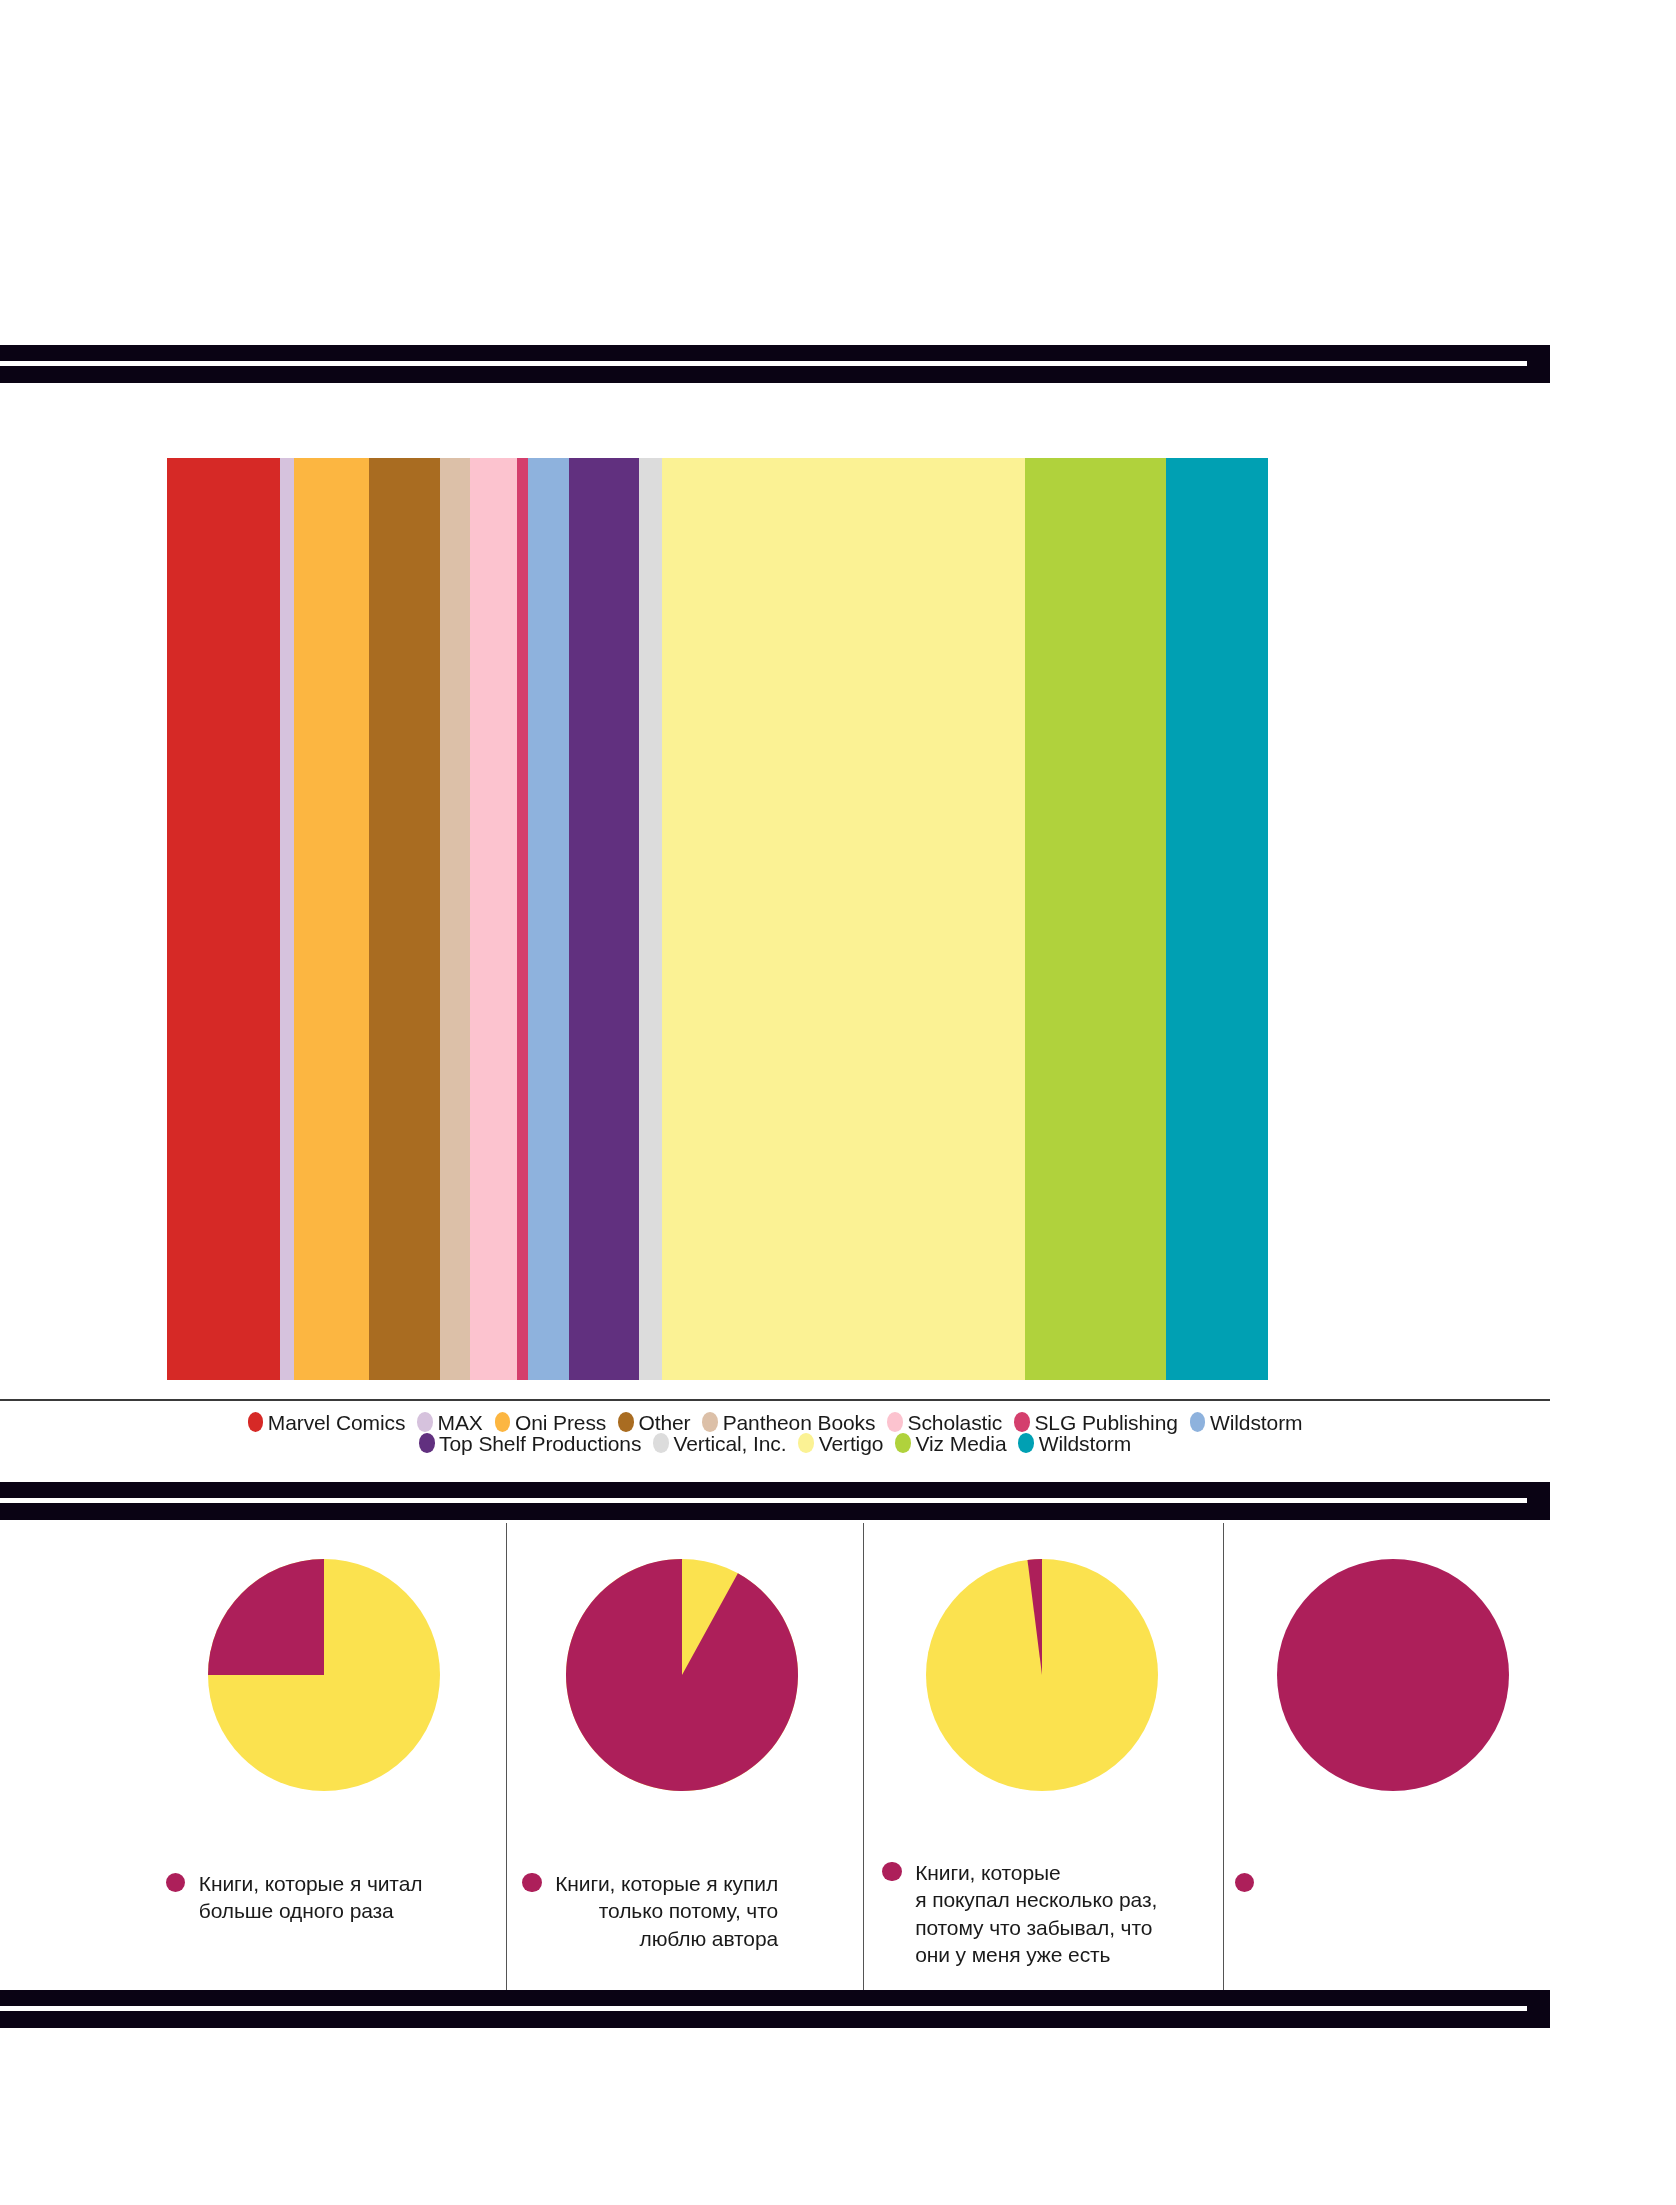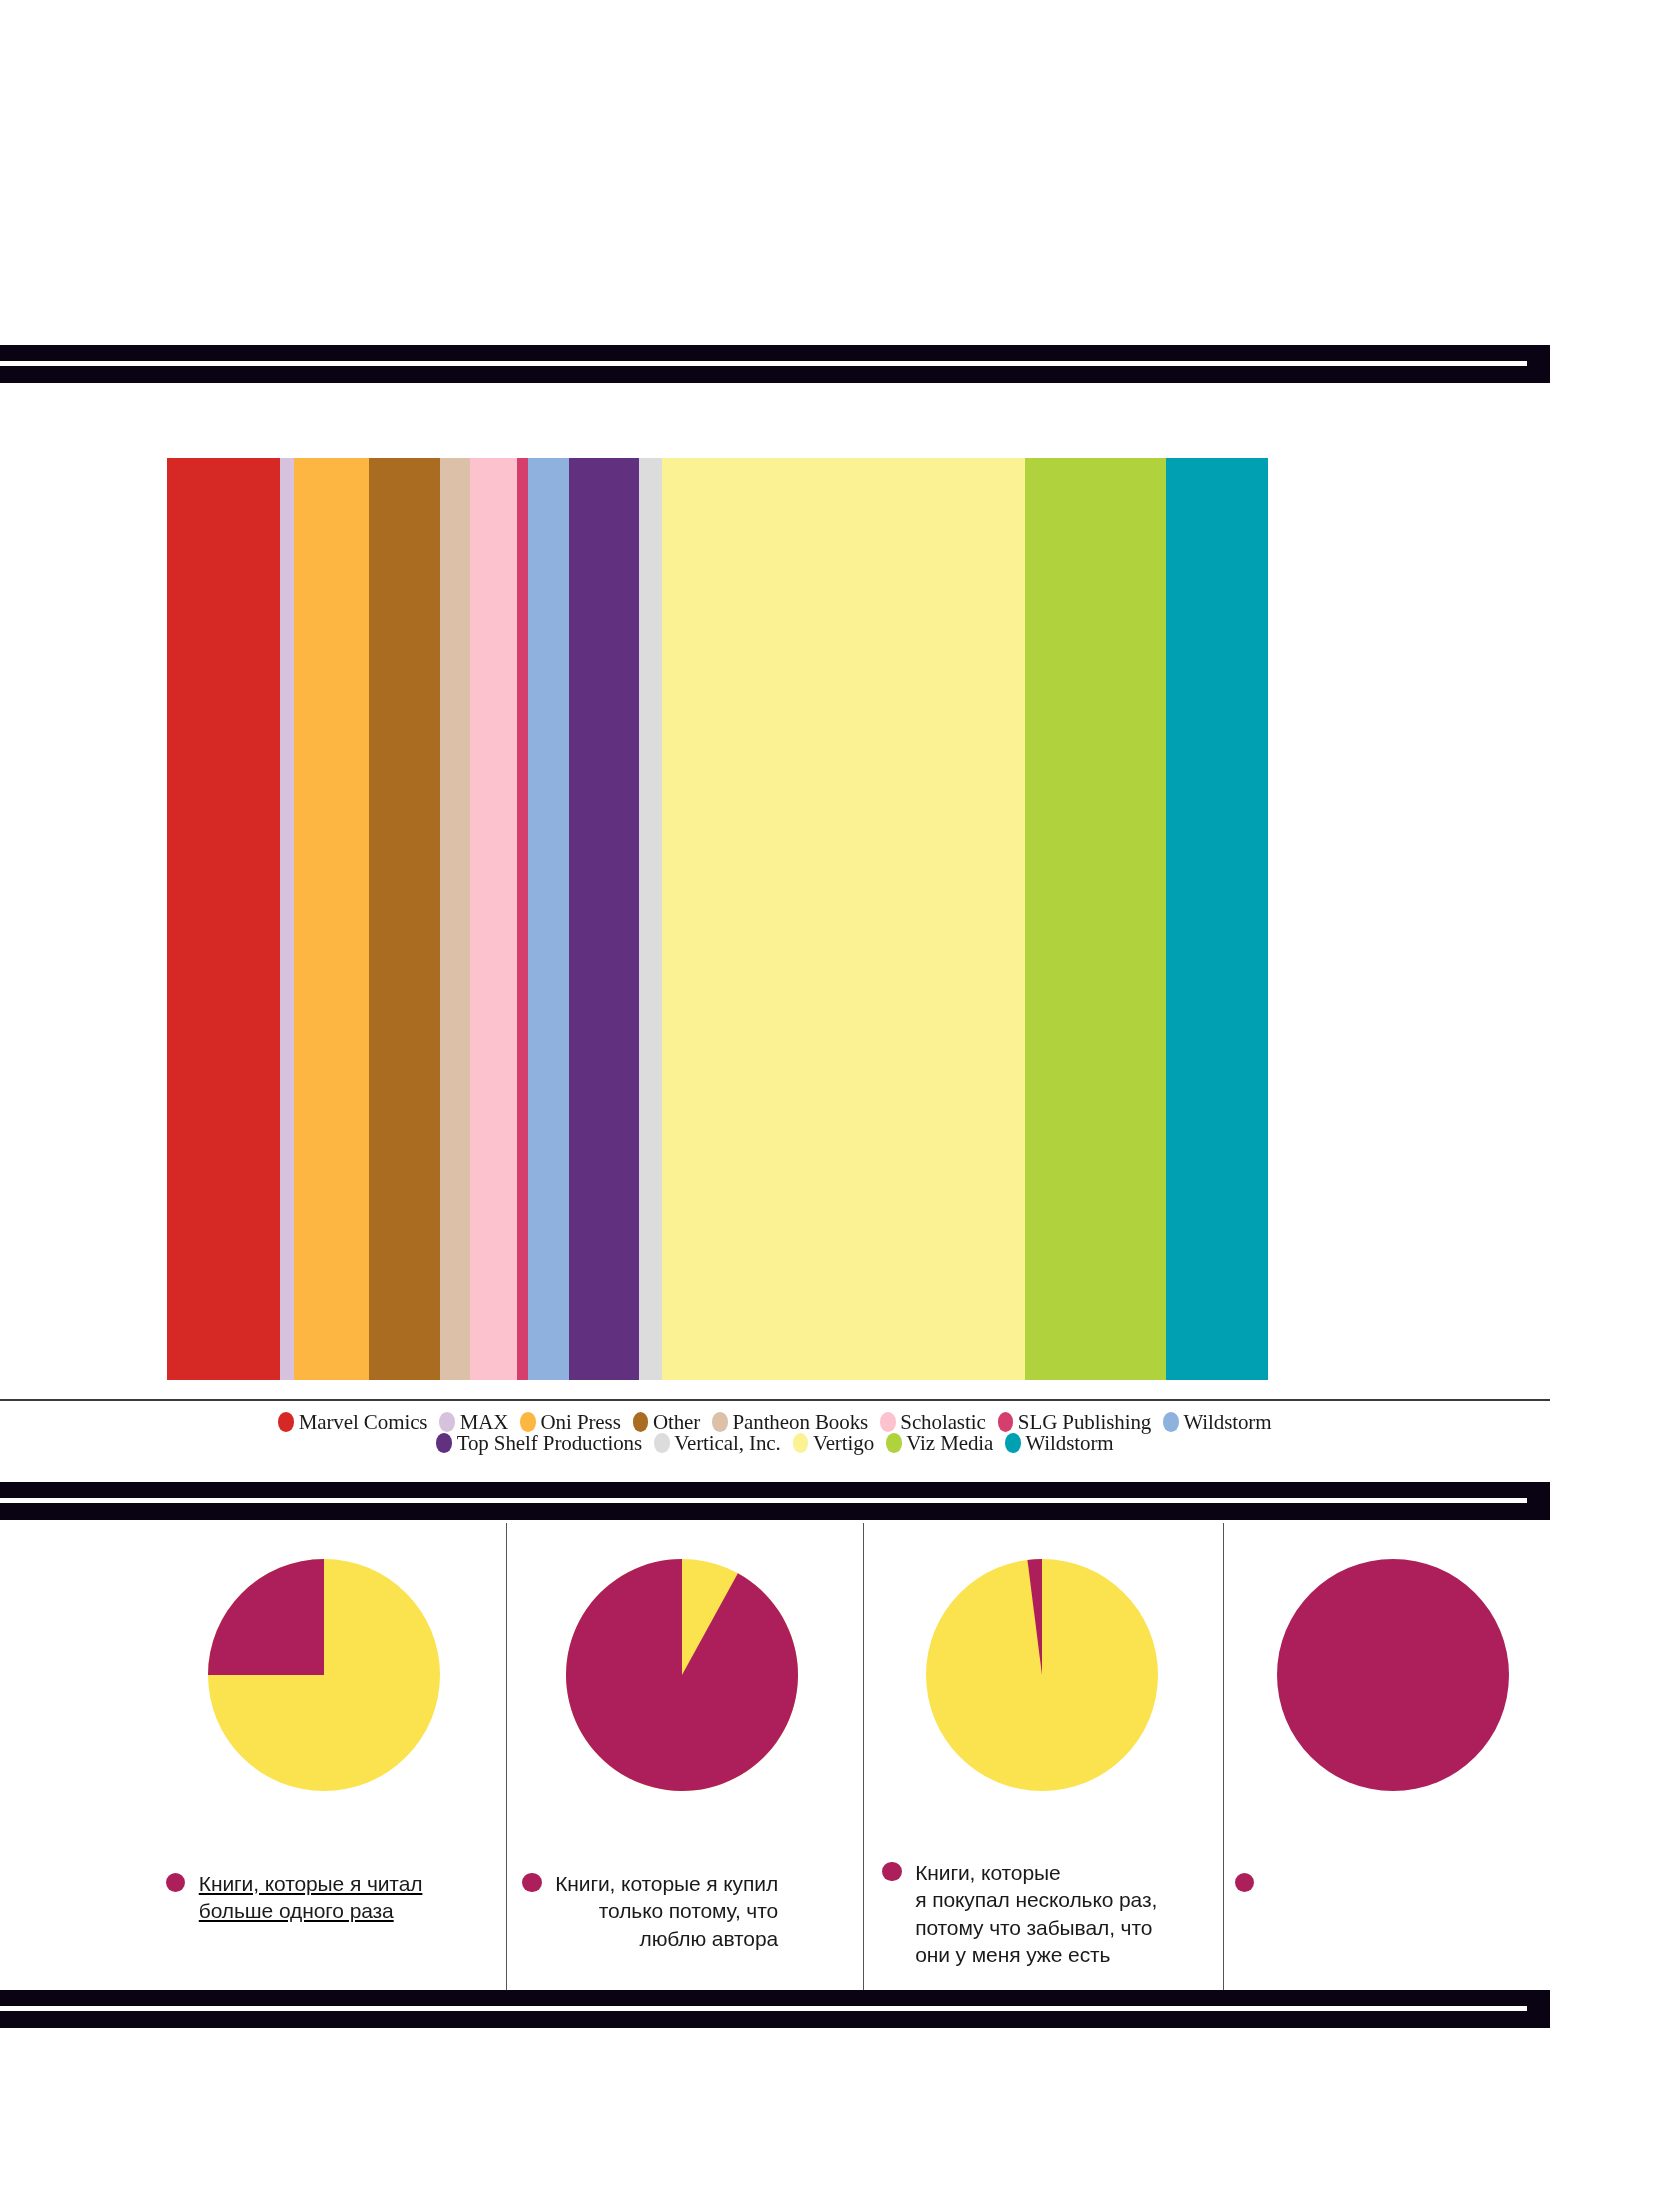--- a/index.html
+++ b/index.html
@@ -52,21 +52,20 @@
   
   #bar-legend {
     position: absolute;
     left: 0px;
     top: 1399px;
     width: 1550px;
     border-top: 2.2px solid #3a3a3a;
     border-bottom: 0;
     padding-top: 10.5px;
     box-sizing: border-box;
-    font-family: Liberation Serif, serif;
   }
   .legend-row {
     display: flex;
     flex-wrap: nowrap;
     justify-content: center;
     align-items: center;
     line-height: 1.0;
   }
   .legend-item {
     display: inline-flex;
@@ -217,21 +216,21 @@
 <div class="rule-bar" id="rule-middle">
   <div class="rule-gap"></div>
 </div>
 
 <div id="pie-section">
     <div class="pie-panel" style="left: 0px; width: 506px;">
       <div class="pie-figure" style="left: 208px;"><svg width="232" height="232" viewBox="0 0 100 100">
           <circle cx="50" cy="50" r="50" fill="#fbe24f"></circle>
           <path d="M 50 50 L 50 0 A 50 50 0 0 0 0 50 Z" fill="#ad1f5a"></path>
         </svg></div>
-      <div class="pie-caption" style="left: 166px; top: 347px; width: 314px; text-decoration: underline;">
+      <div class="pie-caption" style="left: 166px; top: 347px; width: 314px;">
         <span class="pie-bullet" style="background: rgb(173, 31, 90);"></span>
         <span class="pie-caption-text">Книги, которые я читал
 больше одного раза</span>
       </div>
     </div>
     <div class="pie-panel" style="left: 506px; width: 357px;">
       <div class="pie-figure" style="left: 60px;"><svg width="232" height="232" viewBox="0 0 100 100">
           <circle cx="50" cy="50" r="50" fill="#fbe24f"></circle>
           <path d="M 50 50 L 50 0 A 50 50 0 1 0 74.08768370508577 6.1846659978068175 Z" fill="#ad1f5a"></path>
         </svg></div>

